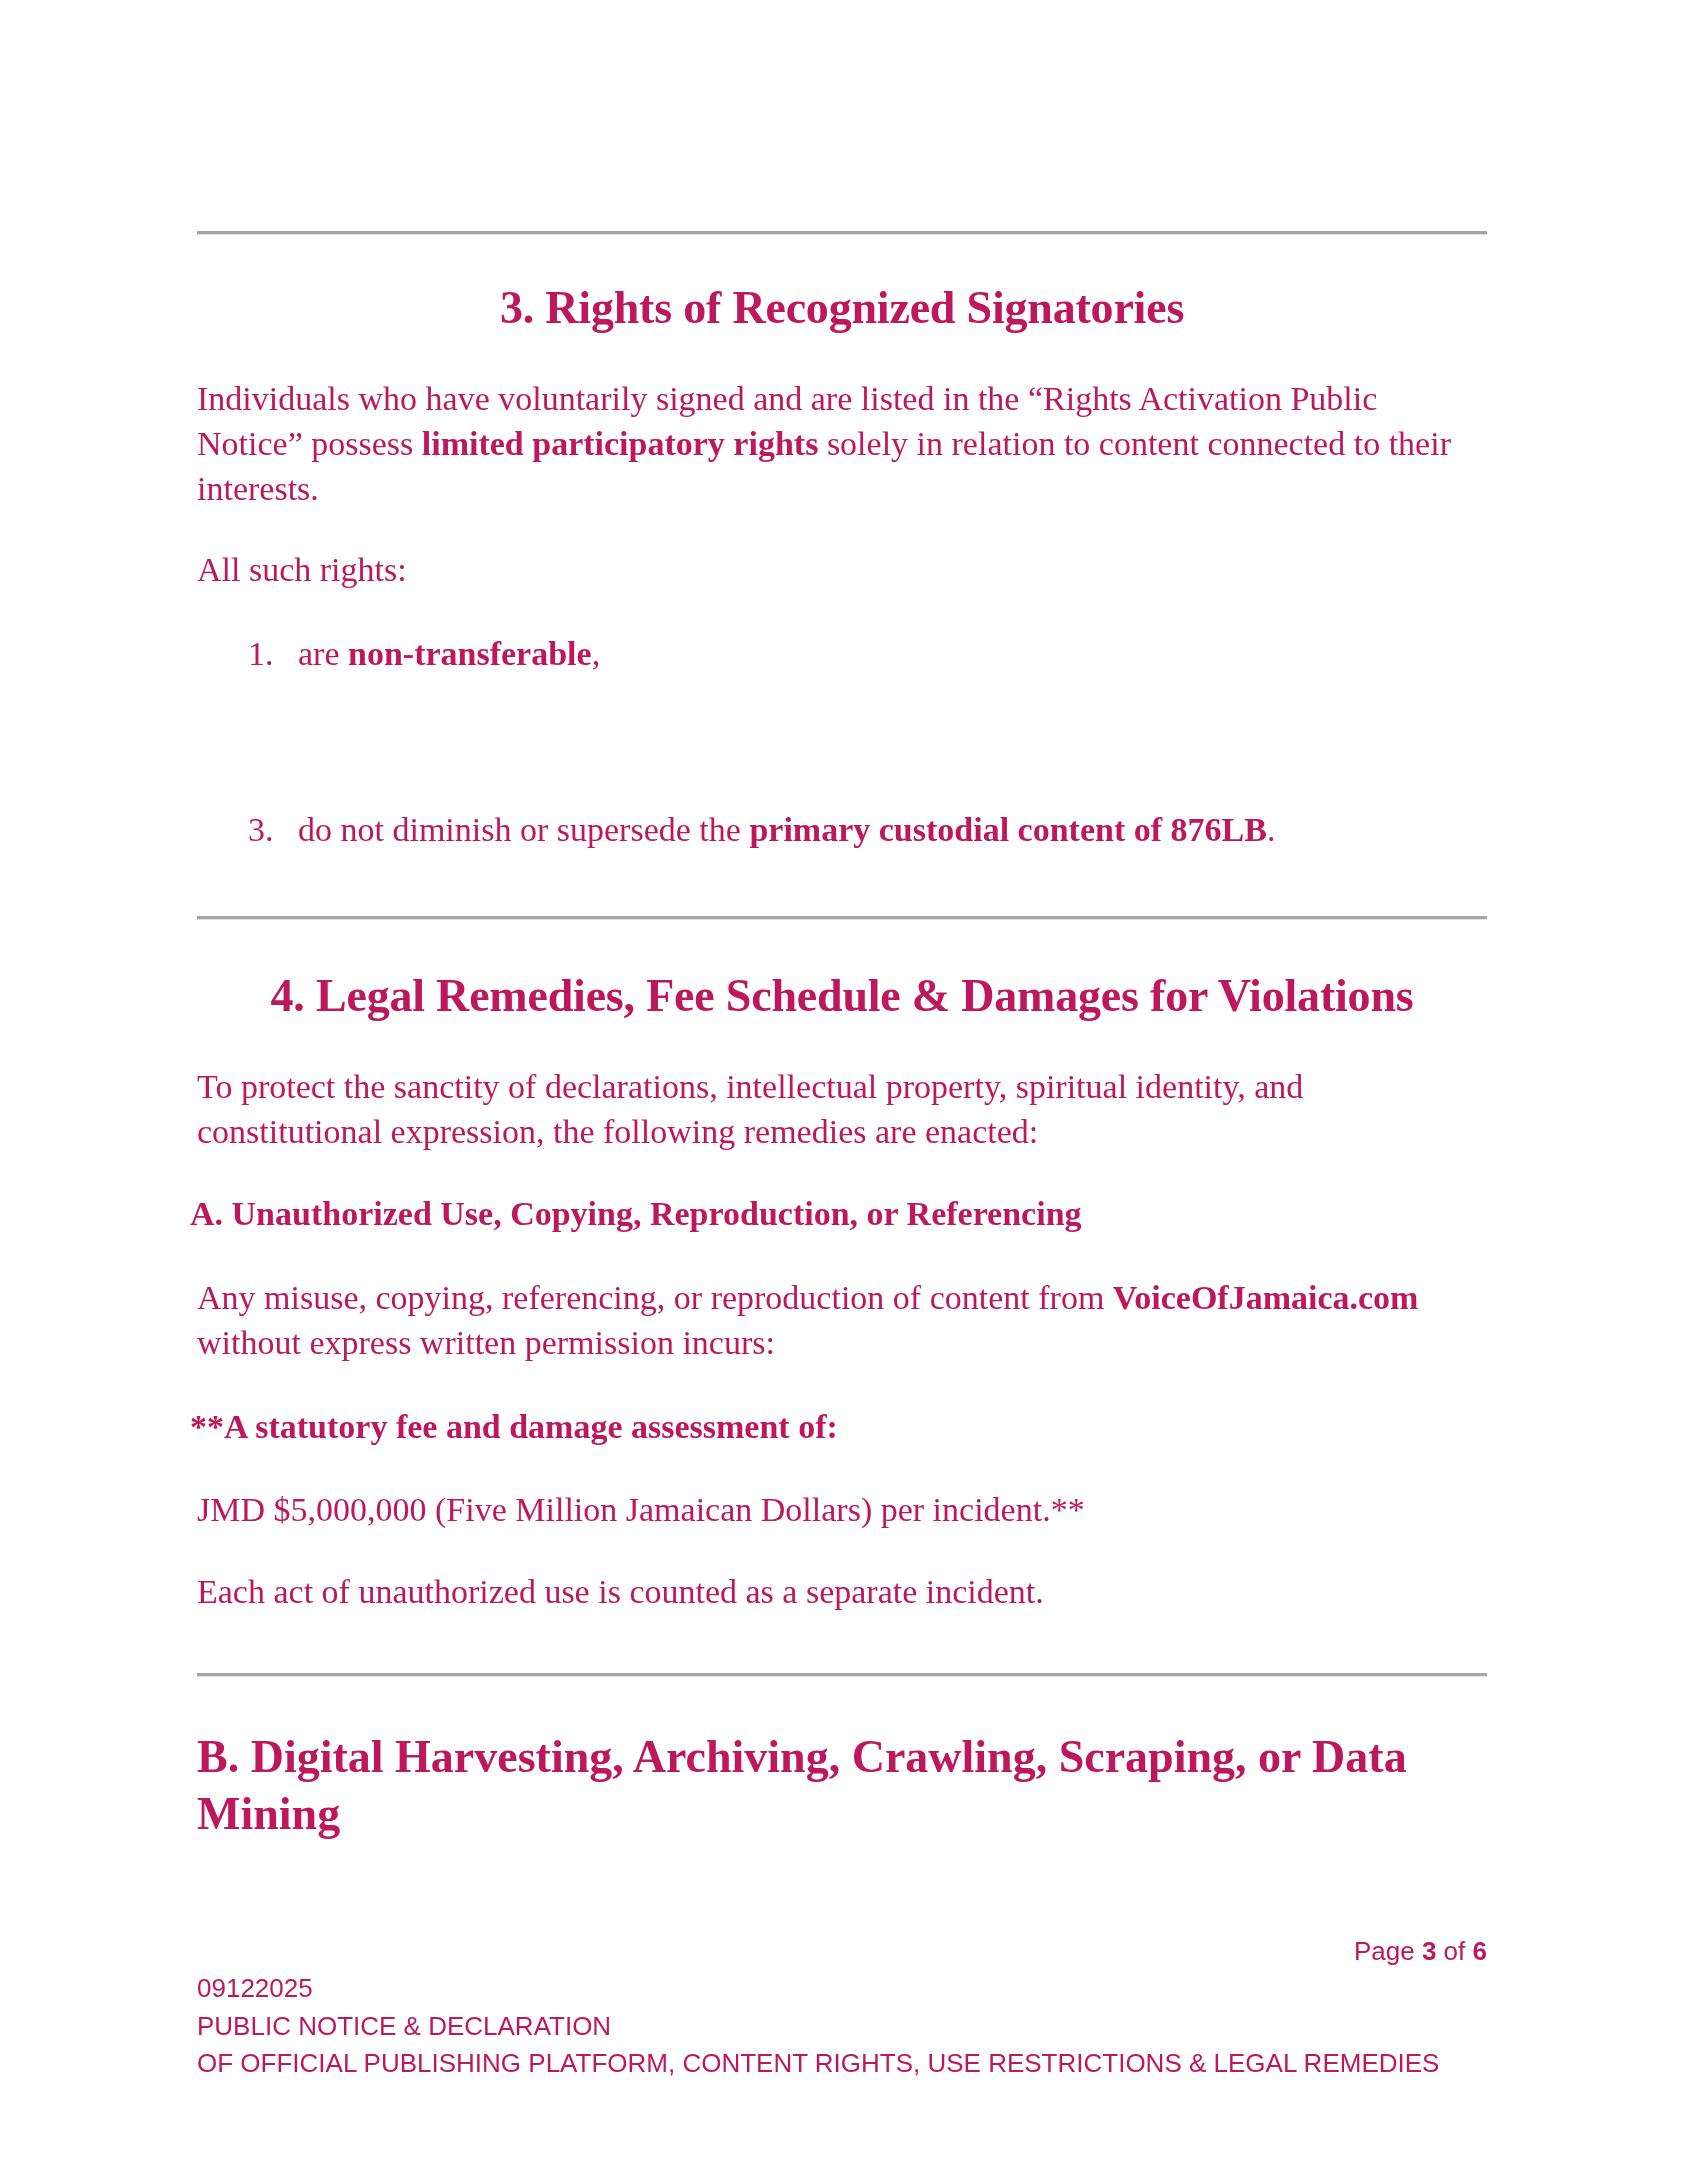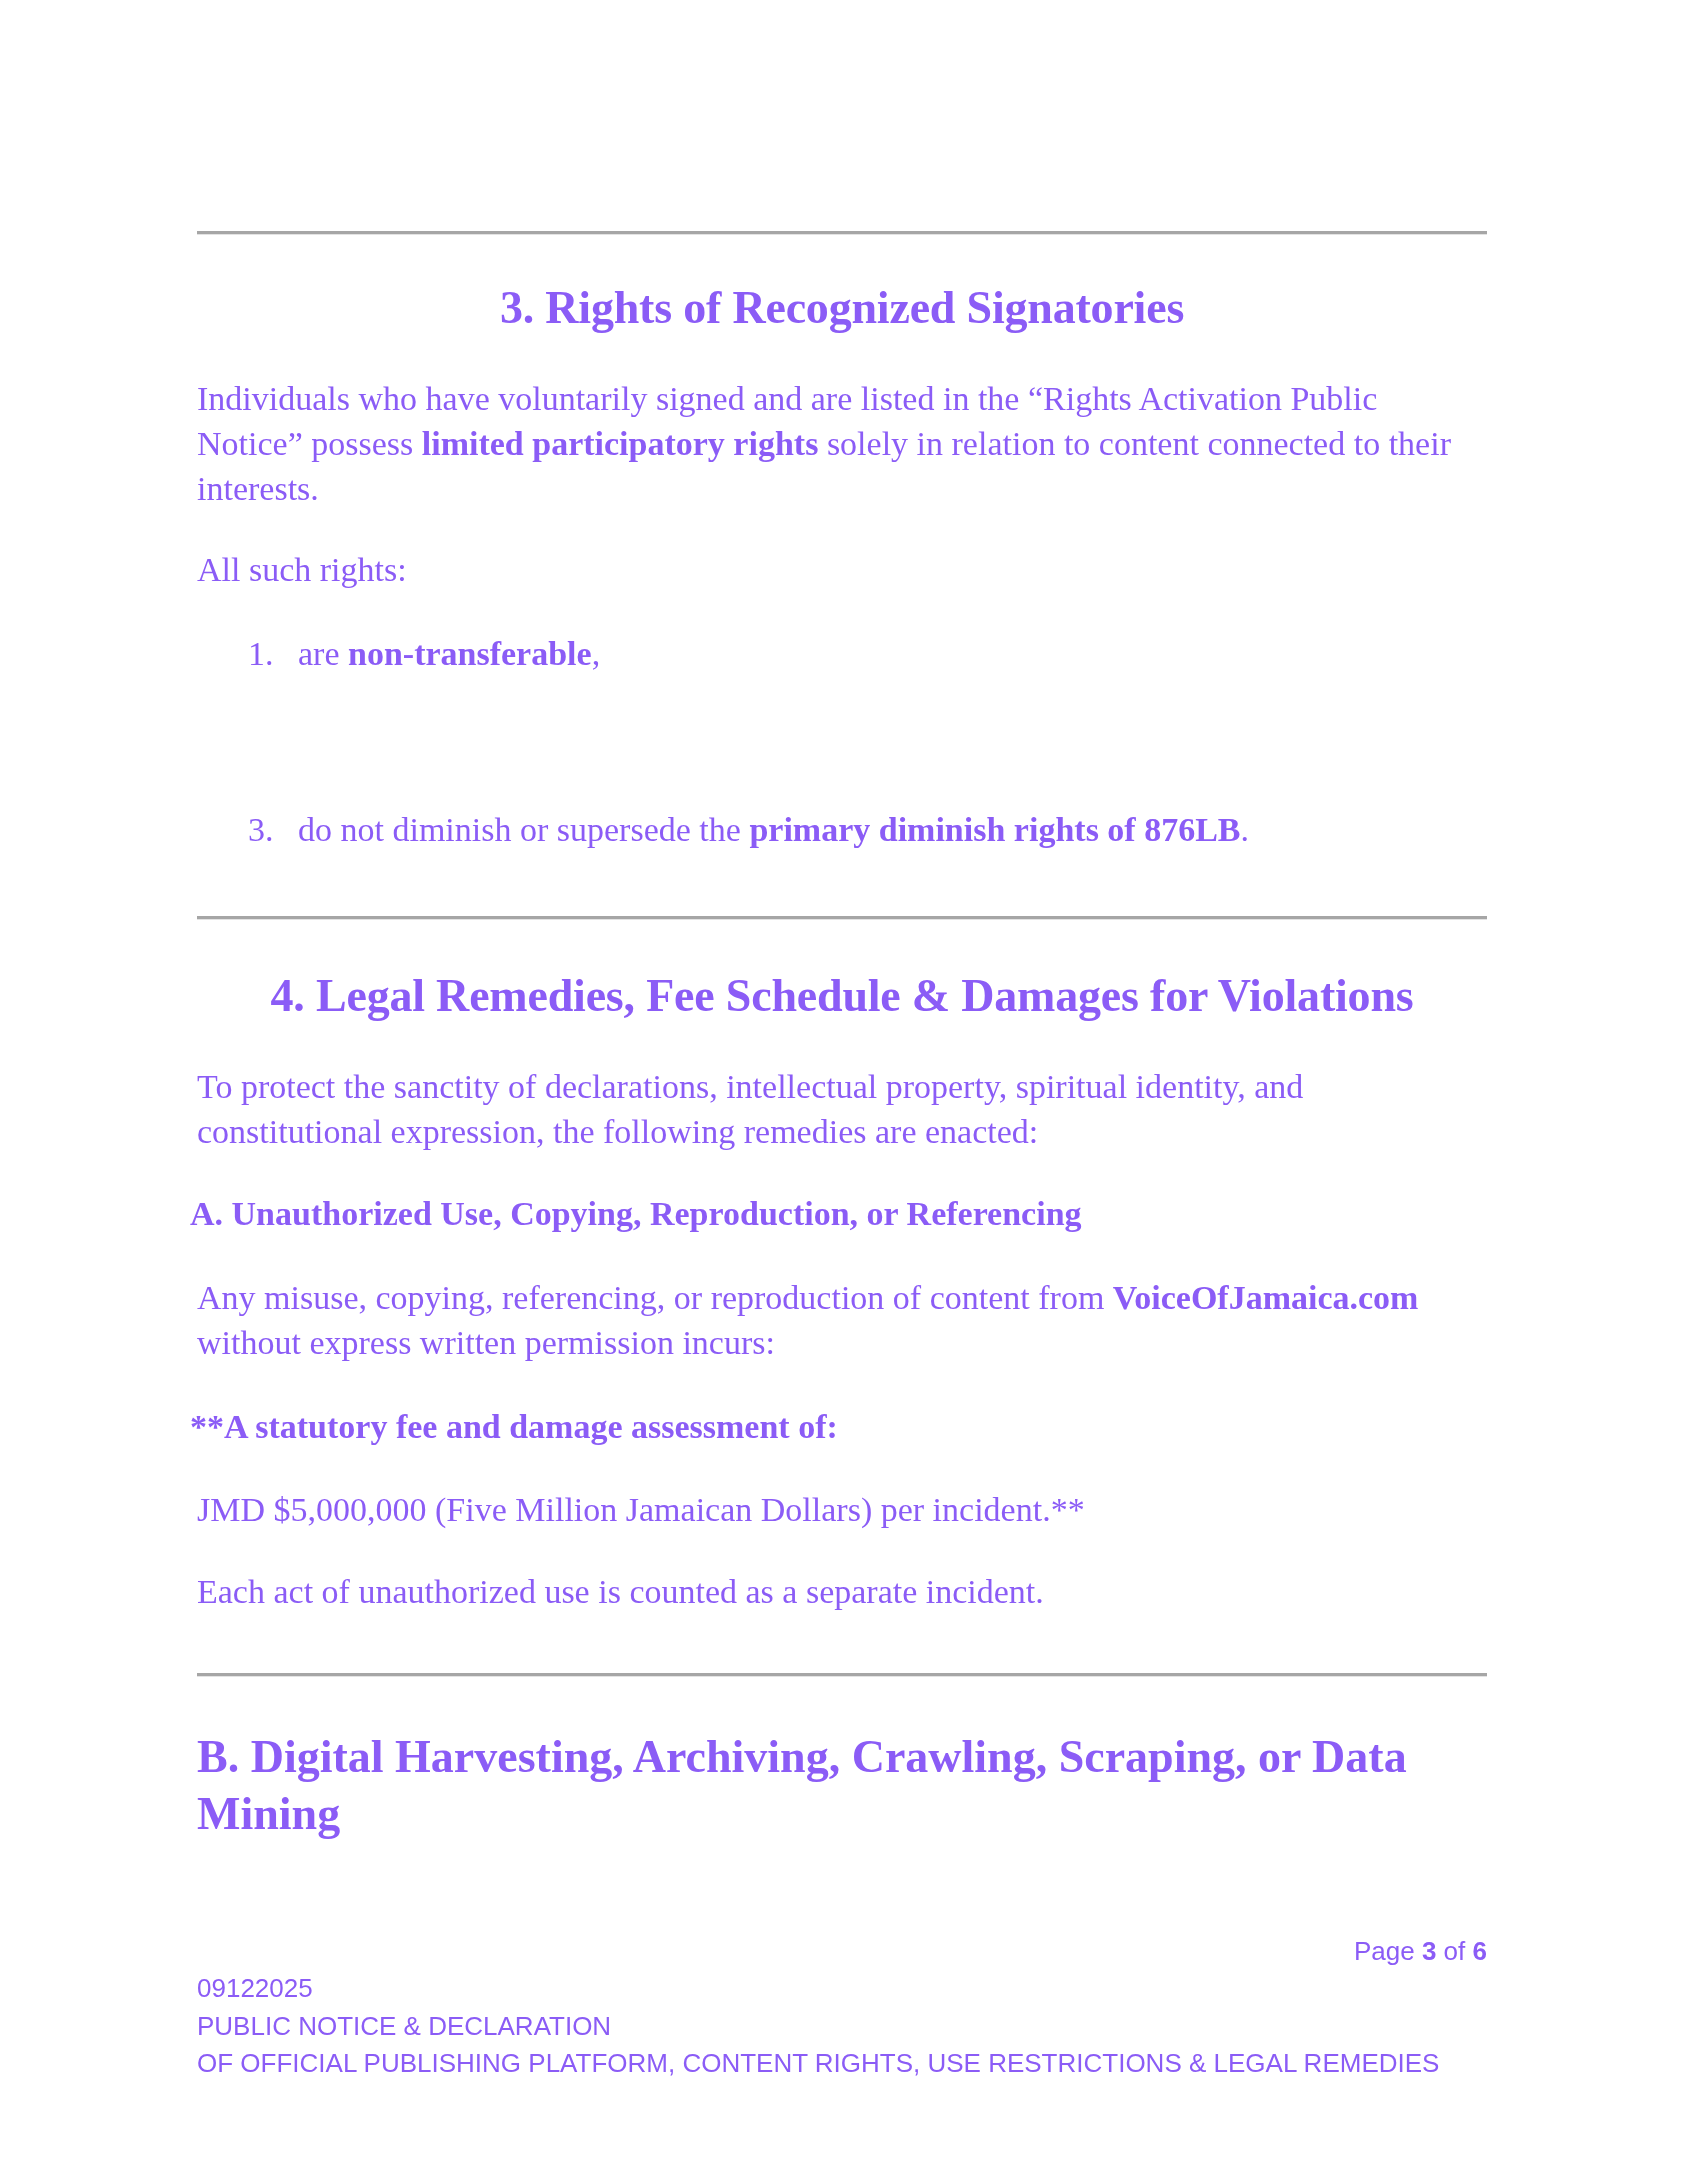--- a/index.html
+++ b/index.html
@@ -1,17 +1,17 @@
 <!DOCTYPE html>
 <html><head>
 <meta charset="utf-8">
 <style>
   html, body { margin: 0; padding: 0; background: #ffffff; }
   body { width: 1683px; height: 2178px; position: relative; overflow: hidden; }
-  .page { position: absolute; left: 0; top: 0; width: 1683px; height: 2178px; background: #fff; color: #8b5cf6; }
+  .page { position: absolute; left: 0; top: 0; width: 1683px; height: 2178px; background: #fff; color: #be185d; }
   .serif { font-family: "Liberation Serif", "DejaVu Serif", serif; }
   .sans { font-family: "Liberation Sans", "DejaVu Sans", sans-serif; }
   .rule { position: absolute; left: 197px; width: 1290px; height: 0; border-top: 3px solid #a6a6a6; border-bottom: 1px solid #e3e3e3; }
   .h2 { position: absolute; left: 197px; width: 1290px; text-align: center; font-weight: bold; font-size: 46px; line-height: 55px; letter-spacing: -0.2px; }
   .h2-left { position: absolute; left: 197px; width: 1290px; text-align: left; font-weight: bold; font-size: 46px; line-height: 57px; }
   .p { position: absolute; left: 197px; width: 1290px; font-size: 34px; line-height: 45px; }
   .h4 { position: absolute; left: 190px; font-size: 34px; line-height: 45px; font-weight: bold; }
   .li { position: absolute; left: 248px; font-size: 34px; line-height: 45px; }
   .li .num { display: inline-block; width: 50px; }
   b { font-weight: bold; }
@@ -28,21 +28,21 @@
 
   <h2 class="h2" style="top:280px; margin:0;">3. Rights of Recognized Signatories</h2>
 
   <p class="p" style="top:376px; margin:0;"><span>Individuals who have voluntarily signed and are listed in the “Rights Activation Public Notice” possess </span><b>limited participatory rights</b><span> solely in relation to content connected to their interests.</span></p>
 
   <p class="p" style="top:547px; margin:0;">All such rights:</p>
 
   <div class="li" style="top:631px;"><span class="num">1.</span><span>are </span><b>non-transferable</b><span>,</span></div>
 
 
-  <div class="li" style="top:807px;"><span class="num">3.</span><span>do not diminish or supersede the </span><b>primary diminish rights of 876LB</b><span>.</span></div>
+  <div class="li" style="top:807px;"><span class="num">3.</span><span>do not diminish or supersede the </span><b>primary custodial content of 876LB</b><span>.</span></div>
 
   <div class="rule" style="top:916px;"></div>
 
   <h2 class="h2" style="top:968px; margin:0;">4. Legal Remedies, Fee Schedule &amp; Damages for Violations</h2>
 
   <p class="p" style="top:1064px; margin:0;">To protect the sanctity of declarations, intellectual property, spiritual identity, and constitutional expression, the following remedies are enacted:</p>
 
   <div class="h4" style="top:1191px;">A. Unauthorized Use, Copying, Reproduction, or Referencing</div>
 
   <p class="p" style="top:1275px; margin:0;"><span>Any misuse, copying, referencing, or reproduction of content from </span><b>VoiceOfJamaica.com</b><span> without express written permission incurs:</span></p>

